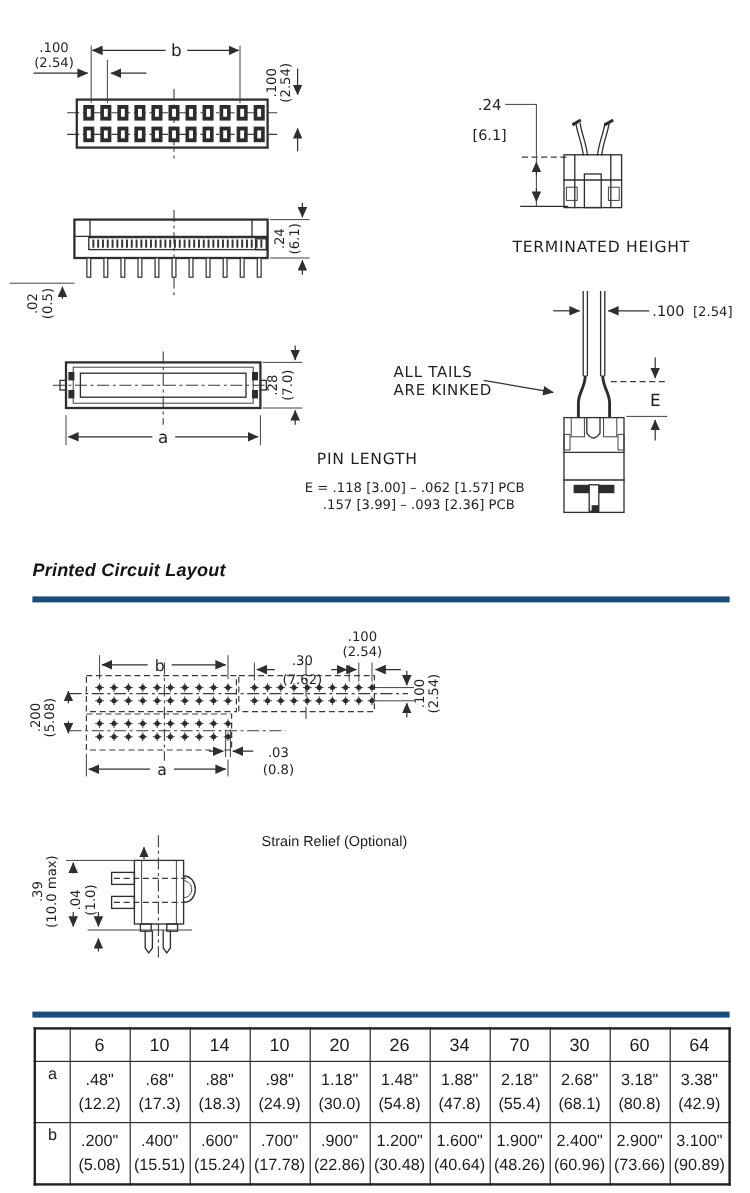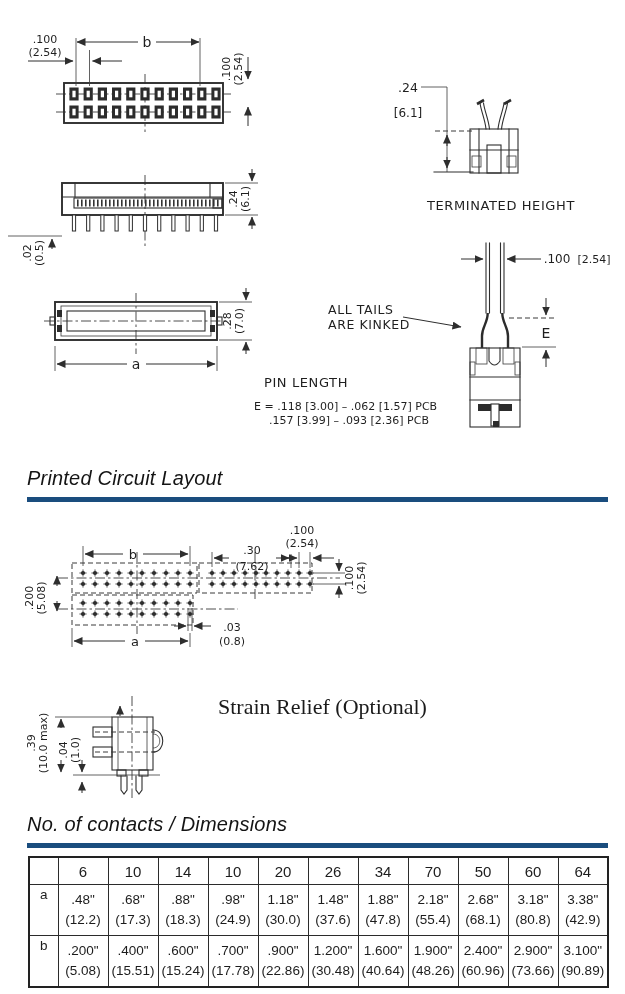--- a/index.html
+++ b/index.html
@@ -15,23 +15,23 @@
   .ln2{stroke:#2e2e2e;stroke-width:1.9;fill:none;}
   .thn{stroke:#3a3a3a;stroke-width:0.8;fill:none;}
   .dm{stroke:#2e2e2e;stroke-width:1;fill:none;}
   .cl{stroke:#3a3a3a;stroke-width:0.9;fill:none;stroke-dasharray:10 3 2.5 3;}
   .dsh{stroke:#3a3a3a;stroke-width:1;fill:none;stroke-dasharray:5 3;}
   .dot{stroke:#2e2e2e;stroke-width:0.8;}
   .fl{fill:#2c2c2c;stroke:none;}
   .pin{fill:#fff;stroke:#2e2e2e;stroke-width:1;}
   .comb{stroke:#333;stroke-width:7;stroke-dasharray:1.6 2.4;fill:none;}
   .heading{position:absolute;font-family:"Liberation Sans",sans-serif;font-style:italic;
-           font-weight:normal;font-size:20px;color:#141414;letter-spacing:0.2px;}
+           font-weight:bold;font-size:15px;color:#141414;letter-spacing:0.2px;}
   .rule{position:absolute;left:27px;width:581px;height:5px;}
-  .caption{position:absolute;font-family:Liberation Serif, serif;font-size:22px;color:#1b1b1b;}
+  .caption{position:absolute;font-family:Liberation Sans, sans-serif;font-size:12px;color:#1b1b1b;}
   table.dims{position:absolute;left:28px;top:856px;width:579px;border-collapse:collapse;
              table-layout:fixed;font-family:"Liberation Sans",sans-serif;color:#1c1c1c;
              border:2px solid #222;}
   table.dims th,table.dims td{border:1.2px solid #2b2b2b;text-align:center;padding:0;}
   table.dims thead th{height:26px;font-weight:normal;font-size:15px;}
   table.dims tbody td{height:50px;font-size:13.5px;line-height:1.5;}
   td.rowlab{vertical-align:top;padding-top:5px;font-size:14px;}
 </style>
 </head>
 <body>
@@ -378,53 +378,52 @@
       <text class="ctr t11" y="9">(10.0 max)</text>
     </g>
     <line class="dm" x1="67" y1="70" x2="67" y2="82" marker-end="url(#a3)"></line>
     <line class="dm" x1="67" y1="103" x2="67" y2="92" marker-end="url(#a3)"></line>
     <g transform="translate(55,60) rotate(-90)">
       <text class="ctr t11" y="-3">.04</text>
       <text class="ctr t11" y="9">(1.0)</text>
     </g>
   </svg>
 
-  <div class="heading" style="left:27px;top:813px">No. of contacts / Dimensions</div>
   <div class="rule" style="top:843px;background:#1a4d7e"></div>
 
   <table class="dims">
     <colgroup>
       <col style="width:29px">
         <col span="11" style="width:50px">
     </colgroup>
     <thead>
       <tr>
         <th></th>
         <th>6</th>
         <th>10</th>
         <th>14</th>
         <th>10</th>
         <th>20</th>
         <th>26</th>
         <th>34</th>
         <th>70</th>
-        <th>50</th>
+        <th>30</th>
         <th>60</th>
         <th>64</th>
       </tr>
     </thead>
     <tbody>
       <tr>
         <td class="rowlab">a</td>
         <td><span>.48"</span><br><span>(12.2)</span></td>
         <td><span>.68"</span><br><span>(17.3)</span></td>
         <td><span>.88"</span><br><span>(18.3)</span></td>
         <td><span>.98"</span><br><span>(24.9)</span></td>
         <td><span>1.18"</span><br><span>(30.0)</span></td>
-        <td><span>1.48"</span><br><span>(37.6)</span></td>
+        <td><span>1.48"</span><br><span>(54.8)</span></td>
         <td><span>1.88"</span><br><span>(47.8)</span></td>
         <td><span>2.18"</span><br><span>(55.4)</span></td>
         <td><span>2.68"</span><br><span>(68.1)</span></td>
         <td><span>3.18"</span><br><span>(80.8)</span></td>
         <td><span>3.38"</span><br><span>(42.9)</span></td>
       </tr>
       <tr>
         <td class="rowlab">b</td>
         <td><span>.200"</span><br><span>(5.08)</span></td>
         <td><span>.400"</span><br><span>(15.51)</span></td>

